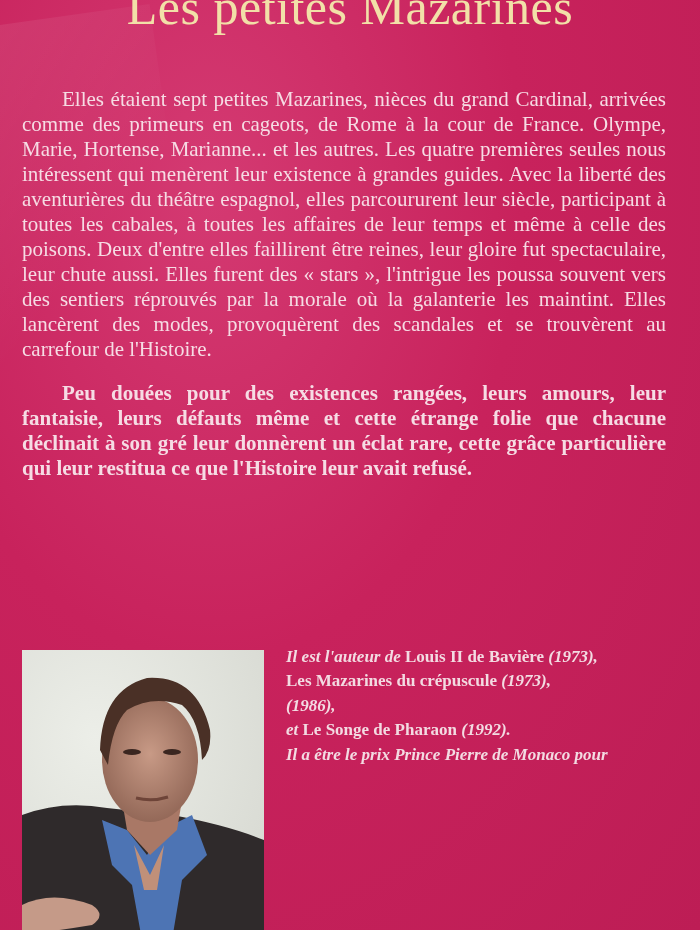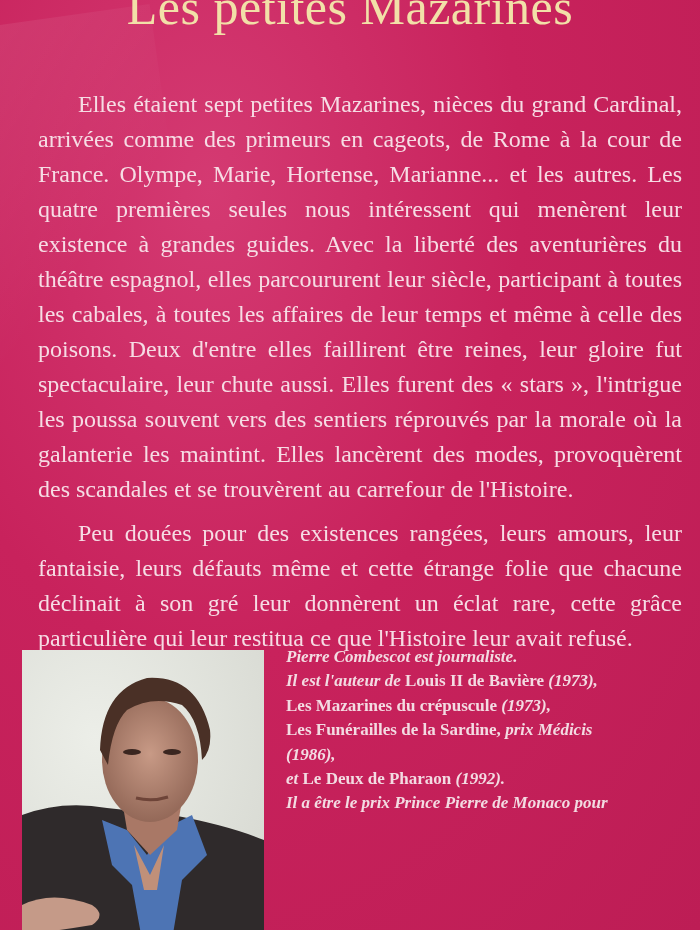--- a/index.html
+++ b/index.html
@@ -13,26 +13,26 @@
       position: absolute; left: -80px; top: 20px; width: 260px; height: 420px;
       background: linear-gradient(135deg, rgba(255,255,255,0.10), rgba(255,255,255,0) 60%);
       transform: rotate(-8deg); pointer-events: none;
     }
     .title {
       position: absolute; left: 0; width: 700px; top: -22px;
       text-align: center; font-size: 50px; color: #f2e0a8; letter-spacing: 0.5px;
       line-height: 58px;
     }
     .blurb {
-      position: absolute; left: 38px; width: 644px; top: 87px;
-      font-size: 24px; line-height: 35px; text-align: justify;
+      position: absolute; left: 22px; width: 644px; top: 87px;
+      font-size: 21px; line-height: 25px; text-align: justify;
       text-align-last: left;
     }
     .blurb p { margin: 0; text-indent: 40px; }
-    .blurb p + p { margin-top: 9px; }
+    .blurb p + p { margin-top: 19px; font-weight: bold; }
     .photo {
       position: absolute; left: 22px; top: 650px; width: 242px; height: 290px;
       background: #e6e7e1; overflow: hidden;
     }
     .photo svg { display: block; }
     .bio {
       position: absolute; left: 286px; top: 645px; width: 410px;
       font-size: 17px; line-height: 24.4px; font-weight: bold; color: #f3dbe2;
     }
     .bio div { white-space: nowrap; }
@@ -78,20 +78,18 @@
     <ellipse cx="110" cy="102" rx="9" ry="3" fill="#3a2620"></ellipse>
     <ellipse cx="150" cy="102" rx="9" ry="3" fill="#3a2620"></ellipse>
 
     <path d="M114 148 Q130 152 146 147" stroke="#6e4438" stroke-width="3" fill="none"></path>
 
     <path d="M0 255 Q30 240 70 255 Q85 265 70 275 Q40 280 0 285 Z" fill="#c59a88"></path>
   </svg>
 </div>
 
 <div class="bio" id="bio">
-    <div><span class="i">Pierre Combescot est journaliste.</span></div>
     <div><span class="i">Il est l'auteur de </span><span>Louis II de Bavière </span><span class="i">(1973),</span></div>
     <div><span>Les Mazarines du crépuscule </span><span class="i">(1973),</span></div>
-    <div><span>Les Funérailles de la Sardine, </span><span class="i">prix Médicis</span></div>
     <div><span class="i">(1986),</span></div>
-    <div><span class="i">et </span><span>Le Deux de Pharaon </span><span class="i">(1992).</span></div>
+    <div><span class="i">et </span><span>Le Songe de Pharaon </span><span class="i">(1992).</span></div>
     <div><span class="i">Il a être le prix Prince Pierre de Monaco pour</span></div>
   </div>
 
 </body></html>

